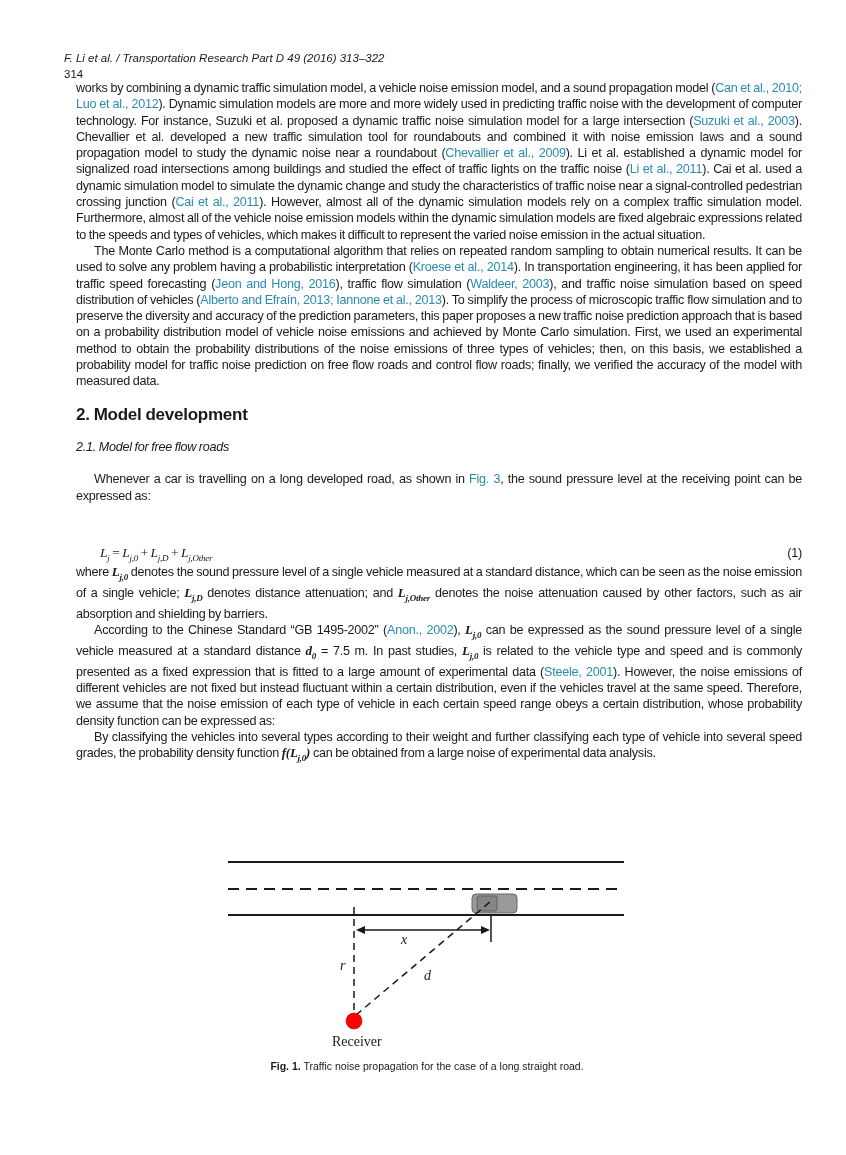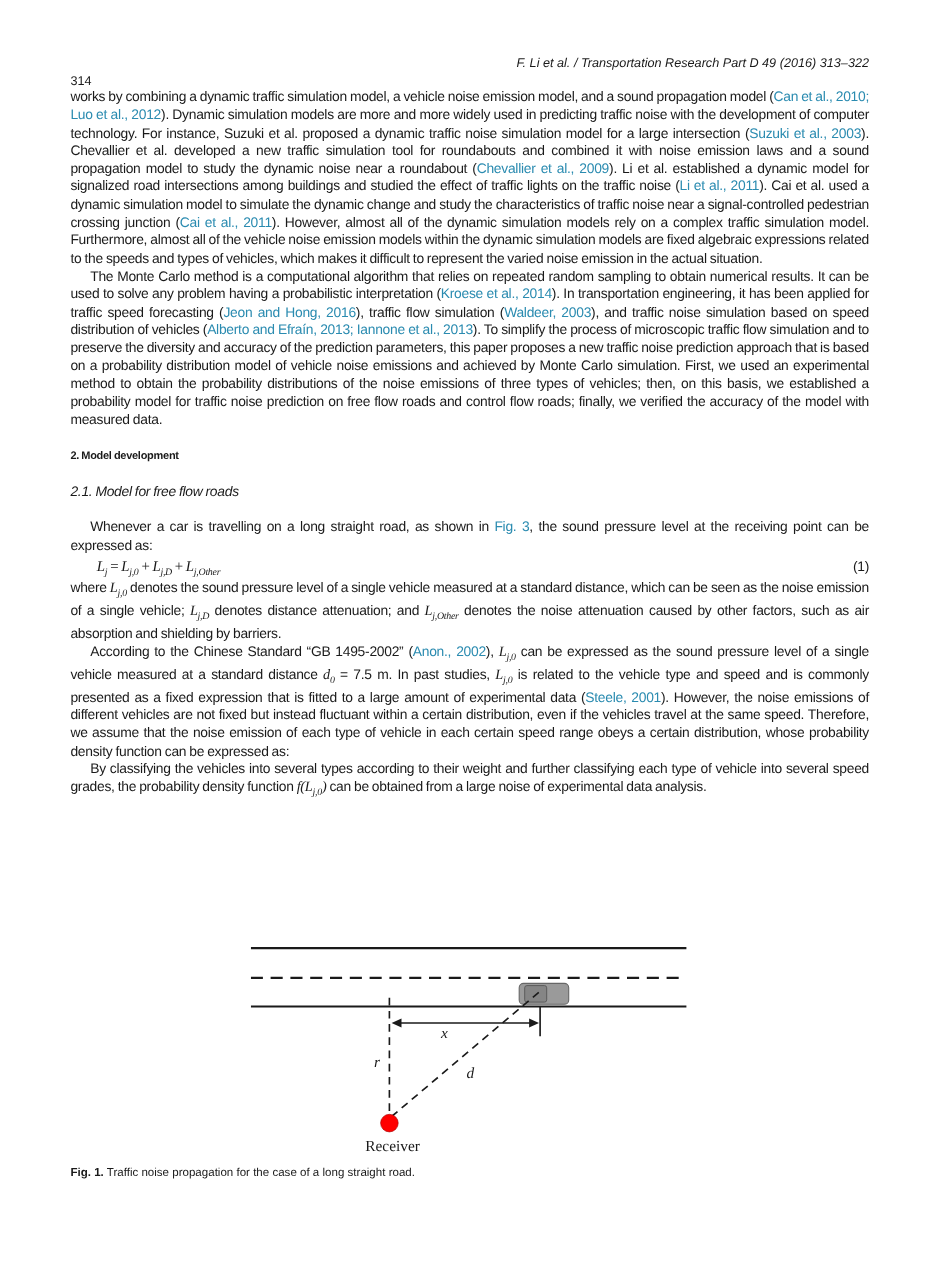--- a/index.html
+++ b/index.html
@@ -1,38 +1,38 @@
 <!DOCTYPE html>
 <html><head>
 <meta charset="utf-8">
 <style>
   html, body { margin: 0; padding: 0; background: #ffffff; }
   body { width: 846px; height: 1155px; position: relative; overflow: hidden;
          font-family: "Liberation Sans", sans-serif; color: #1a1a1a; }
   .page { position: absolute; left: 64px; top: 0; width: 726px; }
   .running-head { position: absolute; top: 52px; left: 0; width: 726px; font-size: 11.5px; }
   .running-head .pg { position: absolute; left: 0; margin-top: 16px; }
-  .running-head .title { position: absolute; left: 0; width: 726px; text-align: right; font-style: italic; }
-  .body-text { position: absolute; top: 80px; left: 0; width: 726px;
+  .running-head .title { position: absolute; left: 0; width: 726px; text-align: left; font-style: italic; }
+  .body-text { position: absolute; top: 80px; left: 12px; width: 726px;
                font-size: 12.6px; line-height: 16.3px; text-align: justify;
                font-family: "Liberation Sans", sans-serif; letter-spacing: -0.25px; word-spacing: -0.5px; }
   .body-text p { margin: 0; text-indent: 0; }
   .body-text p.ind { text-indent: 18px; }
   a.ref { color: #2a8bb0; text-decoration: none; }
-  .section-h { font-weight: bold; margin: 17px 0 0 0 !important; font-size: 10px; }
+  .section-h { font-weight: bold; margin: 17px 0 0 0 !important; font-size: 17px; }
   .subsection-h { font-style: italic; margin: 16px 0 0 0 !important; }
   .gap { height: 16px; }
-  .eq { position: relative; height: 22px; line-height: 22px; font-family: "Liberation Serif", serif; font-style: italic; font-size: 13.5px; }
+  .eq { position: relative; height: 22px; line-height: 22px; font-family: "Liberation Serif", serif; font-style: italic; font-size: 13.5px; margin-top: 38px; }
   .eq .lhs { position: absolute; left: 24px; }
   .eq .num { position: absolute; right: 0; font-style: normal; font-family: "Liberation Sans", sans-serif; font-size: 12.6px; }
   .eq sub { font-size: 9px; }
-  i.m { font-family: "Liberation Serif", serif; font-style: italic; font-size: 13px; }
+  i.m { font-family: "Liberation Serif", serif; font-style: italic; font-size: 13px; font-weight: bold; }
   i.m sub { font-size: 9px; }
   .figure { position: absolute; top: 852px; left: 164px; width: 400px; height: 200px; }
-  .caption { position: absolute; top: 1060px; left: 0; width: 726px; 
+  .caption { position: absolute; top: 1060px; left: 0; width: 726px; text-align: center;
              font-family: "Liberation Sans", sans-serif; font-size: 10.5px; }
   .caption b { font-weight: bold; }
 </style>
 </head>
 <body>
 
 <div class="page">
 
   <div class="running-head">
     <span class="pg">314</span>
@@ -42,21 +42,21 @@
   <div class="body-text">
 
     <p><span>works by combining a dynamic traffic simulation model, a vehicle noise emission model, and a sound propagation model (</span><a class="ref">Can et al., 2010; Luo et al., 2012</a><span>). Dynamic simulation models are more and more widely used in predicting traffic noise with the development of computer technology. For instance, Suzuki et al. proposed a dynamic traffic noise simulation model for a large intersection (</span><a class="ref">Suzuki et al., 2003</a><span>). Chevallier et al. developed a new traffic simulation tool for roundabouts and combined it with noise emission laws and a sound propagation model to study the dynamic noise near a roundabout (</span><a class="ref">Chevallier et al., 2009</a><span>). Li et al. established a dynamic model for signalized road intersections among buildings and studied the effect of traffic lights on the traffic noise (</span><a class="ref">Li et al., 2011</a><span>). Cai et al. used a dynamic simulation model to simulate the dynamic change and study the characteristics of traffic noise near a signal-controlled pedestrian crossing junction (</span><a class="ref">Cai et al., 2011</a><span>). However, almost all of the dynamic simulation models rely on a complex traffic simulation model. Furthermore, almost all of the vehicle noise emission models within the dynamic simulation models are fixed algebraic expressions related to the speeds and types of vehicles, which makes it difficult to represent the varied noise emission in the actual situation.</span></p>
 
     <p class="ind"><span>The Monte Carlo method is a computational algorithm that relies on repeated random sampling to obtain numerical results. It can be used to solve any problem having a probabilistic interpretation (</span><a class="ref">Kroese et al., 2014</a><span>). In transportation engineering, it has been applied for traffic speed forecasting (</span><a class="ref">Jeon and Hong, 2016</a><span>), traffic flow simulation (</span><a class="ref">Waldeer, 2003</a><span>), and traffic noise simulation based on speed distribution of vehicles (</span><a class="ref">Alberto and Efraín, 2013; Iannone et al., 2013</a><span>). To simplify the process of microscopic traffic flow simulation and to preserve the diversity and accuracy of the prediction parameters, this paper proposes a new traffic noise prediction approach that is based on a probability distribution model of vehicle noise emissions and achieved by Monte Carlo simulation. First, we used an experimental method to obtain the probability distributions of the noise emissions of three types of vehicles; then, on this basis, we established a probability model for traffic noise prediction on free flow roads and control flow roads; finally, we verified the accuracy of the model with measured data.</span></p>
 
     <p class="section-h">2. Model development</p>
     <p class="subsection-h">2.1. Model for free flow roads</p>
     <div class="gap"></div>
 
-    <p class="ind"><span>Whenever a car is travelling on a long straight road, as shown in </span><a class="ref">Fig. 3</a><span>, the sound pressure level at the receiving point can be expressed as:</span></p>
+    <p class="ind"><span>Whenever a car is travelling on a long developed road, as shown in </span><a class="ref">Fig. 3</a><span>, the sound pressure level at the receiving point can be expressed as:</span></p>
 
     <div class="eq">
       <span class="lhs"><span>L</span><sub>j</sub><span style="font-style:normal"> = </span><span>L</span><sub>j,0</sub><span style="font-style:normal"> + </span><span>L</span><sub>j,D</sub><span style="font-style:normal"> + </span><span>L</span><sub>j,Other</sub></span>
       <span class="num">(1)</span>
     </div>
 
     <p><span>where </span><i class="m"><span>L</span><sub>j,0</sub></i><span> denotes the sound pressure level of a single vehicle measured at a standard distance, which can be seen as the noise emission of a single vehicle; </span><i class="m"><span>L</span><sub>j,D</sub></i><span> denotes distance attenuation; and </span><i class="m"><span>L</span><sub>j,Other</sub></i><span> denotes the noise attenuation caused by other factors, such as air absorption and shielding by barriers.</span></p>
 
     <p class="ind"><span>According to the Chinese Standard “GB 1495-2002” (</span><a class="ref">Anon., 2002</a><span>), </span><i class="m"><span>L</span><sub>j,0</sub></i><span> can be expressed as the sound pressure level of a single vehicle measured at a standard distance </span><i class="m"><span>d</span><sub>0</sub></i><span> = 7.5 m. In past studies, </span><i class="m"><span>L</span><sub>j,0</sub></i><span> is related to the vehicle type and speed and is commonly presented as a fixed expression that is fitted to a large amount of experimental data (</span><a class="ref">Steele, 2001</a><span>). However, the noise emissions of different vehicles are not fixed but instead fluctuant within a certain distribution, even if the vehicles travel at the same speed. Therefore, we assume that the noise emission of each type of vehicle in each certain speed range obeys a certain distribution, whose probability density function can be expressed as:</span></p>
 

